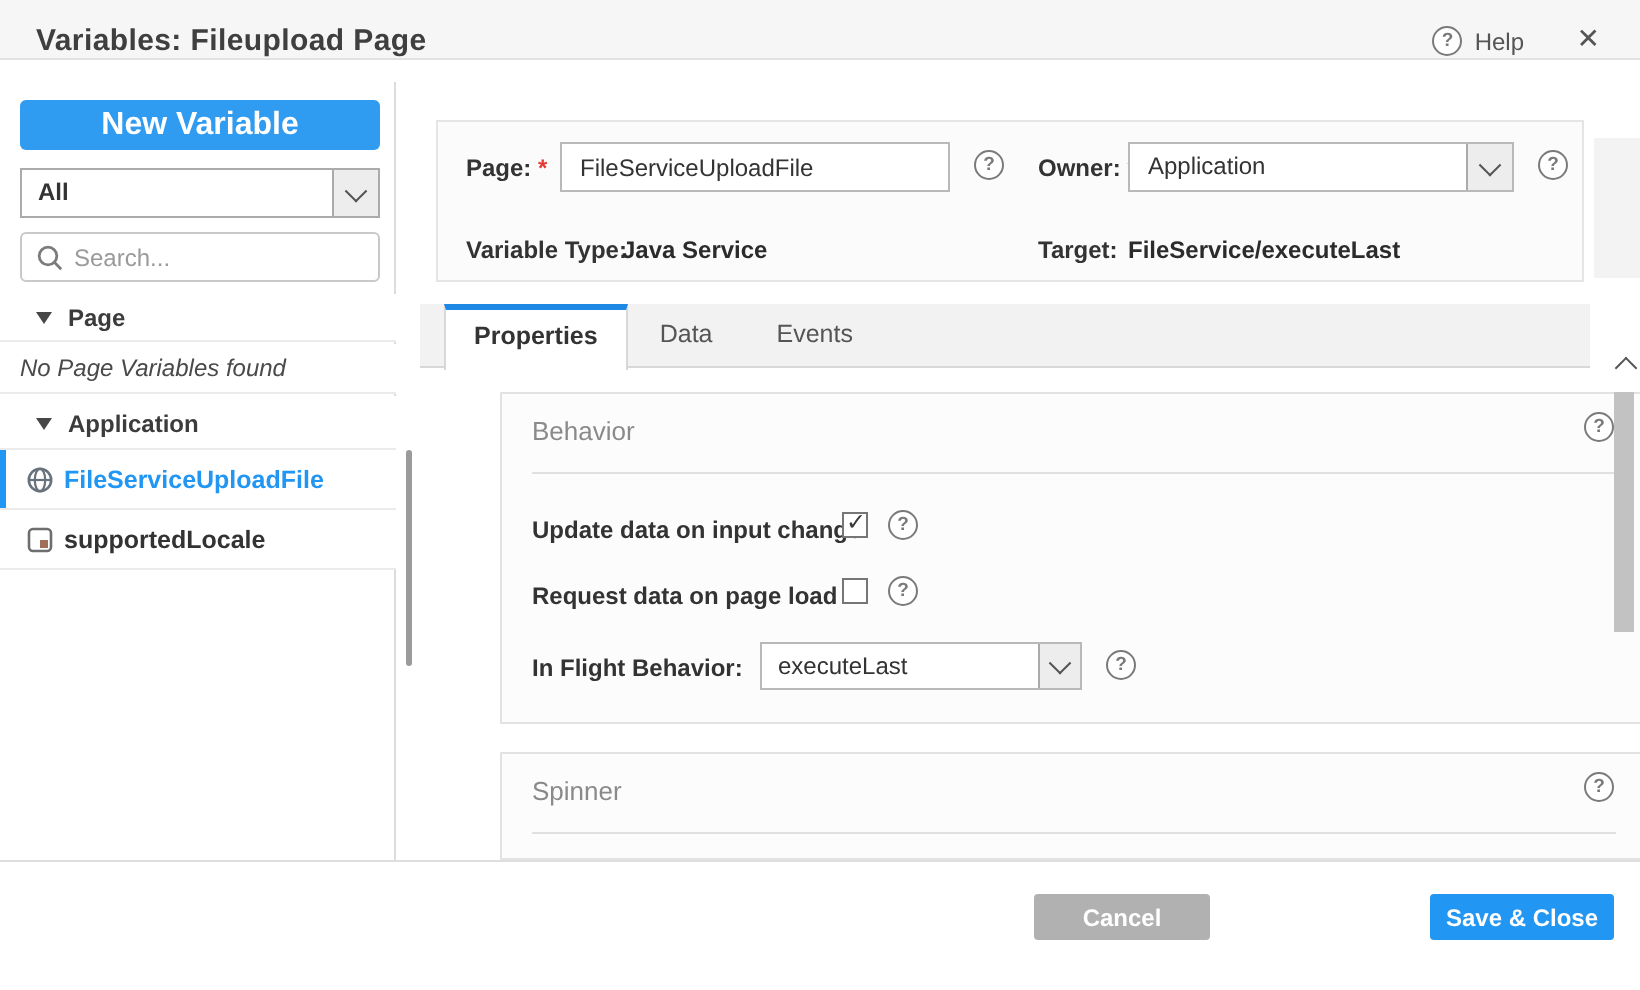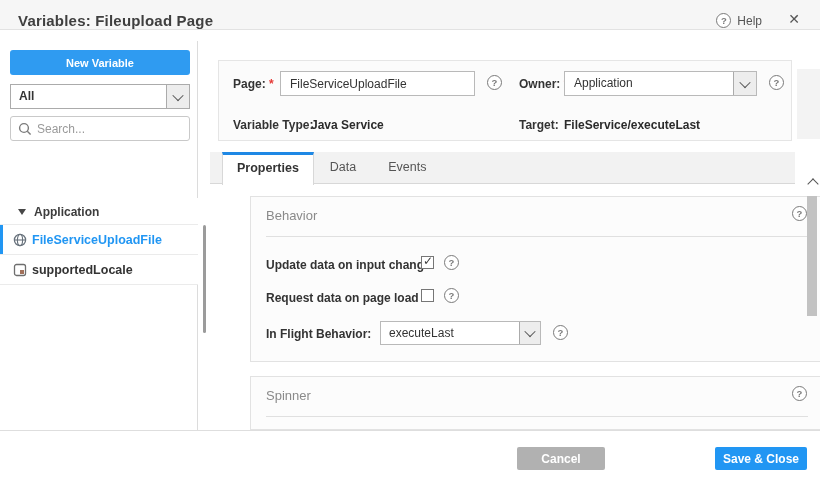--- a/index.html
+++ b/index.html
@@ -15,21 +15,21 @@
   .help-link .qmark { width:15px; height:15px; }
   .help-label { font-size:12px; color:#555; }
   .close-x { position:absolute; right:20px; top:11px; font-size:14px; color:#555; cursor:pointer; }
 
   .qmark { display:inline-flex; width:15px; height:15px; border:1.4px solid #7a7a7a; border-radius:50%;
     align-items:center; justify-content:center; font-size:9.5px; color:#7a7a7a; font-weight:700; background:#fff; flex:0 0 auto; }
 
   
   .sidebar { position:absolute; left:0; top:41px; width:198px; height:389px; background:#fff; border-right:1px solid #dcdcdc; }
   .btn-new { position:absolute; left:10px; top:9px; width:180px; height:25px; background:#2f9bf1; color:#fff;
-    border:none; border-radius:3px; font-size:11px; font-weight:700; cursor:pointer; font-family:inherit; }
+    border:none; border-radius:3px; font-size:16px; font-weight:700; cursor:pointer; font-family:inherit; }
   .filter-select { position:absolute; left:10px; top:43px; width:180px; height:25px; border:1px solid #ababab; background:#fff; cursor:pointer; }
   .filter-select .val { position:absolute; left:8px; top:0; line-height:23px; font-size:12px; font-weight:700; color:#333; }
   .chev-box { position:absolute; right:0; top:0; bottom:0; width:23px; background:#ededed; border-left:1px solid #ababab;
     display:flex; align-items:center; justify-content:center; }
   .chev { width:8px; height:8px; border-right:1.4px solid #555; border-bottom:1.4px solid #555;
     transform:rotate(45deg) translate(-1px,-1px); }
   .searchbox { position:absolute; left:10px; top:75px; width:180px; height:25px; border:1px solid #c9c9c9; border-radius:3px; background:#fff; }
   .searchbox input { position:absolute; left:26px; top:0; width:148px; height:23px; border:none; outline:none;
     font-size:12px; color:#333; font-family:inherit; background:transparent; }
   .searchbox input::placeholder { color:#9a9a9a; }
@@ -145,21 +145,28 @@
     <div class="searchbox">
       <span class="search-ic">
         <svg width="14" height="14" viewBox="0 0 14 14">
             <circle cx="6" cy="6" r="4.4" fill="none" stroke="#7b7b7b" stroke-width="1.4"></circle>
             <line x1="9.3" y1="9.3" x2="12.6" y2="12.6" stroke="#7b7b7b" stroke-width="1.4"></line>
           </svg>
       </span>
       <input placeholder="Search..." style="">
     </div>
 
-
+    <div class="side-row sec-head row-page">
+      <span class="tri"></span>
+      <span class="lbl">Page</span>
+    </div>
+
+    <div class="side-row row-empty">
+      <span class="msg">No Page Variables found</span>
+    </div>
 
     <div class="side-row sec-head row-app">
       <span class="tri"></span>
       <span class="lbl">Application</span>
     </div>
 
     <div class="side-row var-item row-item1">
       <span class="sel-bar"></span>
       <span class="ic">
         <svg width="14" height="14" viewBox="0 0 14 14">

